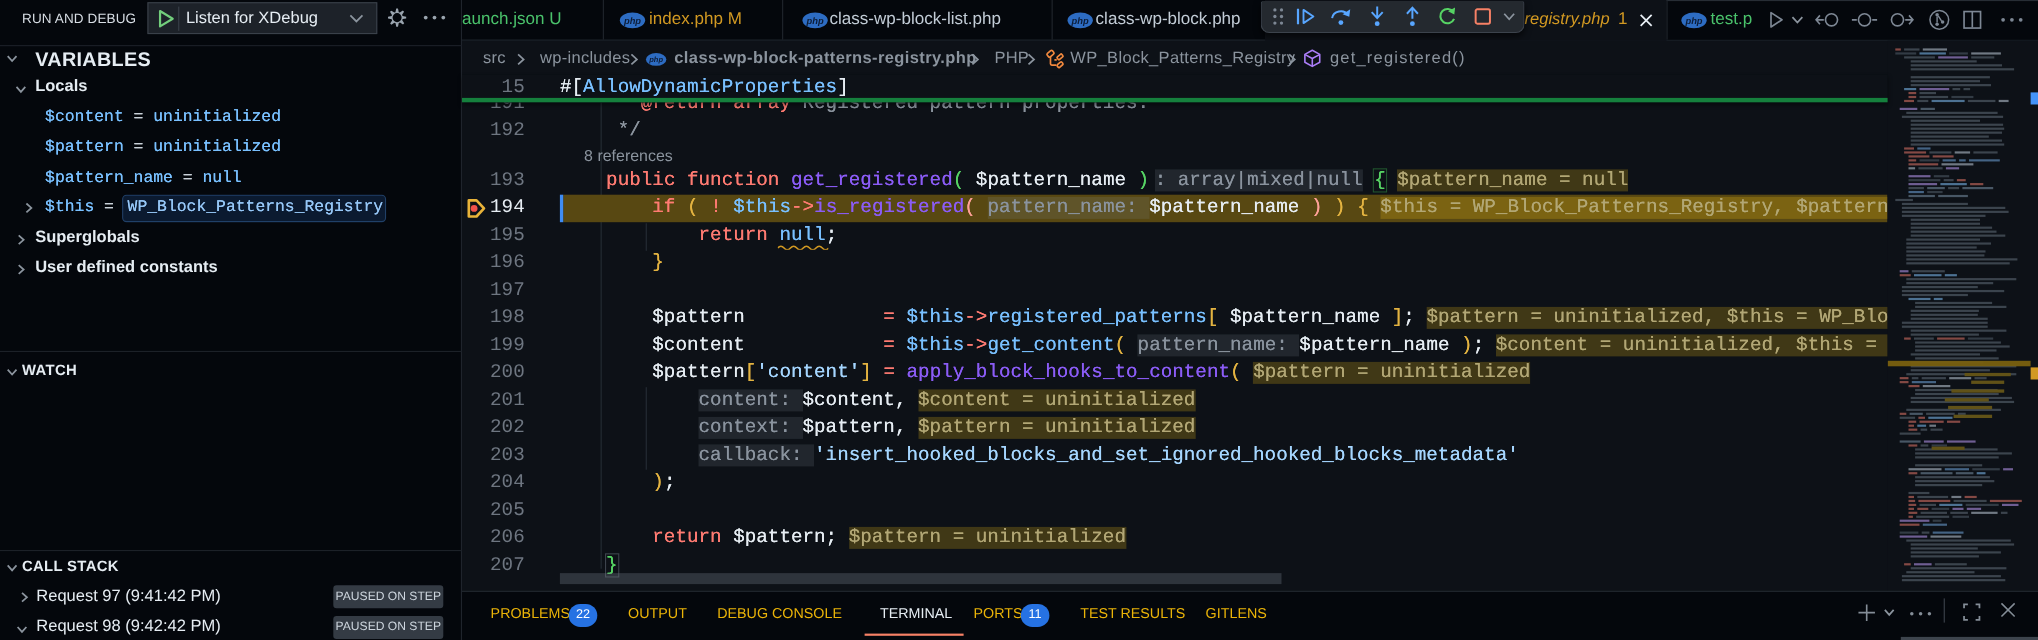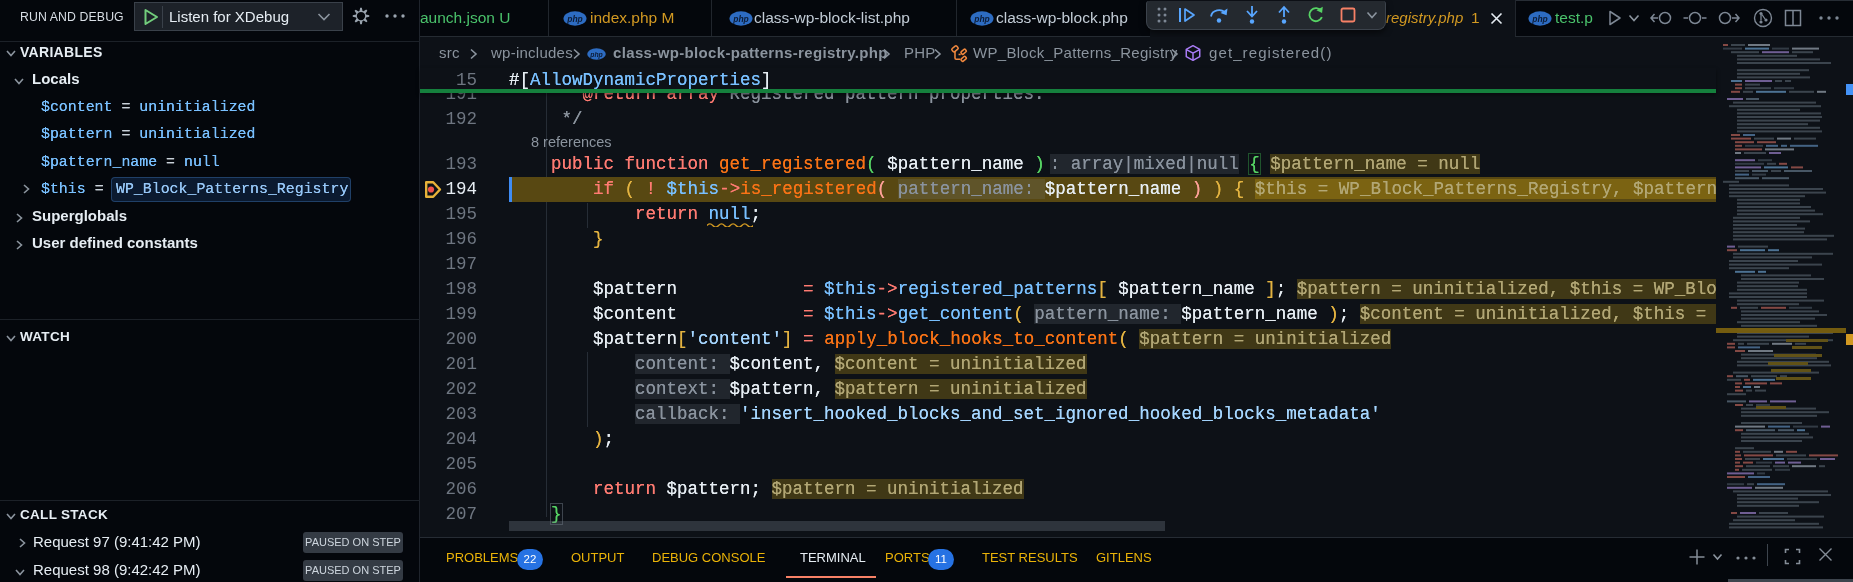--- a/index.html
+++ b/index.html
@@ -25,21 +25,21 @@
   .phpicon { position:absolute; top:10px; width:26px; height:17px; }
   
   #crumbs { position:absolute; left:420px; top:37px; width:1433px; height:31px; background:#0d1117; }
   .crumb { position:absolute; top:7px; font-size:15px; color:#8b949e; white-space:nowrap; letter-spacing:0.25px; }
   #sticky { position:absolute; left:420px; top:68px; width:1296px; height:25px; background:#0d1117; border-bottom:4px solid #15803d; box-shadow:0 2px 4px rgba(0,0,0,0.45); z-index:5; }
   
   #code { position:absolute; left:420px; top:93px; width:1296px; height:444px; overflow:hidden; background:#0d1117; }
   .cl { position:absolute; left:0; width:1296px; height:25px; }
   .lnum { position:absolute; left:0; top:0; width:57px; text-align:right; font-family:"Liberation Mono",monospace; font-size:17.5px; line-height:25px; color:#6e7681; }
   .ctext { position:absolute; left:89px; top:0; font-family:"Liberation Mono",monospace; font-size:17.5px; line-height:25px; color:#e6edf3; white-space:pre; text-shadow:0 0 0.6px currentColor; }
-  .k { color:#ff7b72; } .fn { color:#f97316; } .c { color:#79c0ff; } .s { color:#a5d6ff; }
+  .k { color:#ff7b72; } .fn { color:#8b5cf6; } .c { color:#79c0ff; } .s { color:#a5d6ff; }
   .cm { color:#8b949e; } .b2 { color:#56d364; } .b3 { color:#e3b341; } .b4 { color:#ffa198; }
   .hint { background:rgba(128,138,150,0.18); color:#8a939e; }
   .dbgv { background:rgba(255,205,20,0.21); color:#b2a775; }
   
   #panel { position:absolute; left:420px; top:537px; width:1433px; height:45px; background:#04070c; border-top:1px solid #262c34; }
   .ptab { position:absolute; top:12px; font-size:13px; color:#eab308; }
   .pbadge { position:absolute; top:11px; height:21px; border-radius:11px; background:#2672e3; color:#fff; font-size:11.5px; text-align:center; line-height:21px; }
 </style>
 </head>
 <body>
@@ -63,21 +63,21 @@
         <circle cx="3" cy="3" r="1.7"></circle>
         <circle cx="11" cy="3" r="1.7"></circle>
         <circle cx="19" cy="3" r="1.7"></circle>
       </g>
     </svg>
 
     <div class="sect-bord" style="top:41px"></div>
     <svg class="abs" style="left:5px;top:47px" width="12" height="12" viewBox="0 0 12 12">
       <path class="chev" d="M2 4 L6 8.5 L10 4"></path>
     </svg>
-    <div class="abs row-lbl" style="left:20px;top:44px;font-size:14px;letter-spacing:0.3px;">VARIABLES</div>
+    <div class="abs row-lbl" style="left:32px;top:44px;font-size:18px;letter-spacing:0.3px;">VARIABLES</div>
 
     <div class="vrow" style="top:67px">
       <svg class="abs" style="left:13px;top:8px" width="12" height="12" viewBox="0 0 12 12">
         <path class="chev" d="M2 4 L6 8.5 L10 4"></path>
       </svg>
       <div class="abs row-lbl" style="left:32px;top:3px;">Locals</div>
     </div>
     <div class="vrow" style="top:94px">
       <div class="abs vtxt mono" style="left:41px;top:5px;">$content <span class="eq">=</span> uninitialized</div>
     </div>

